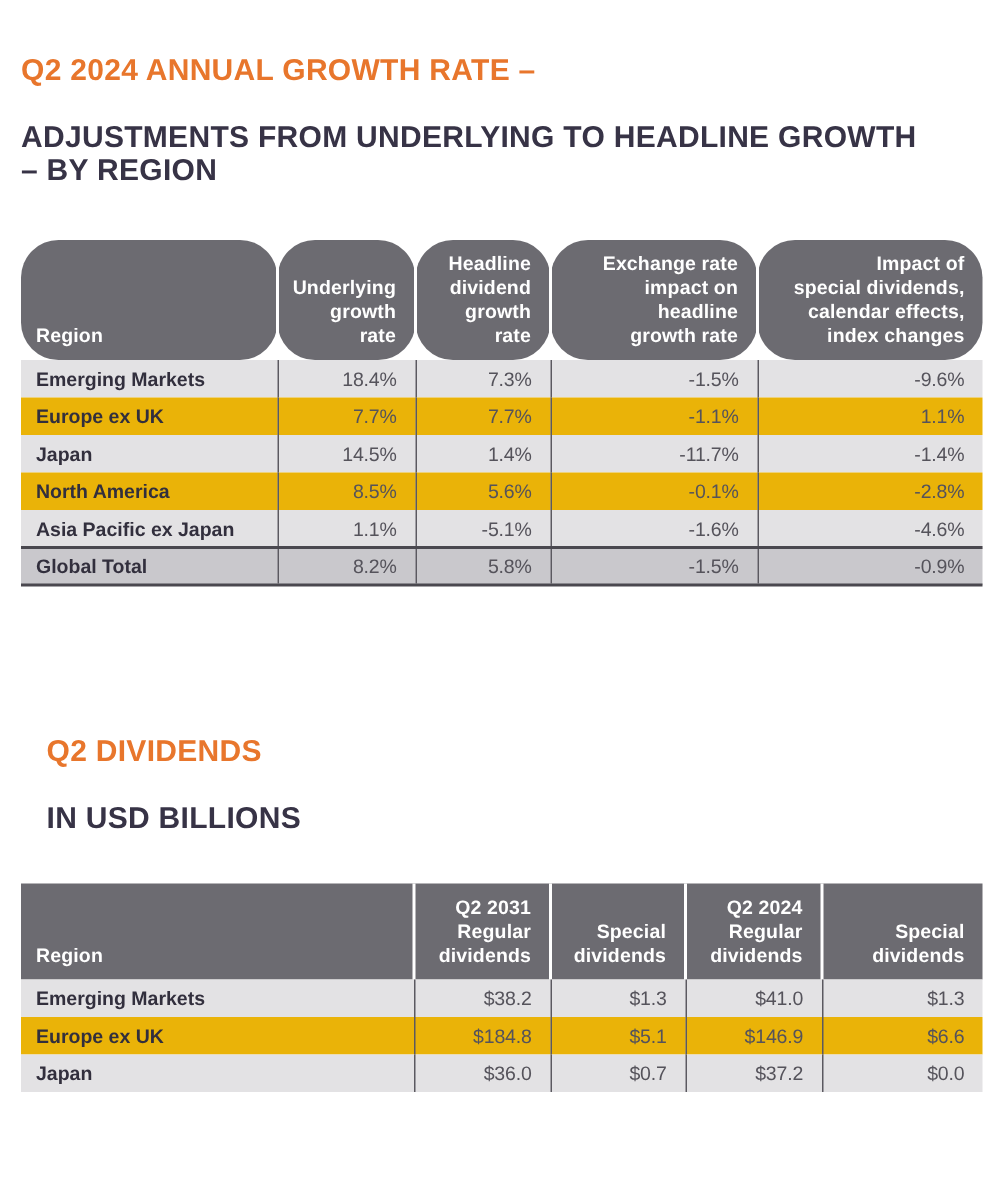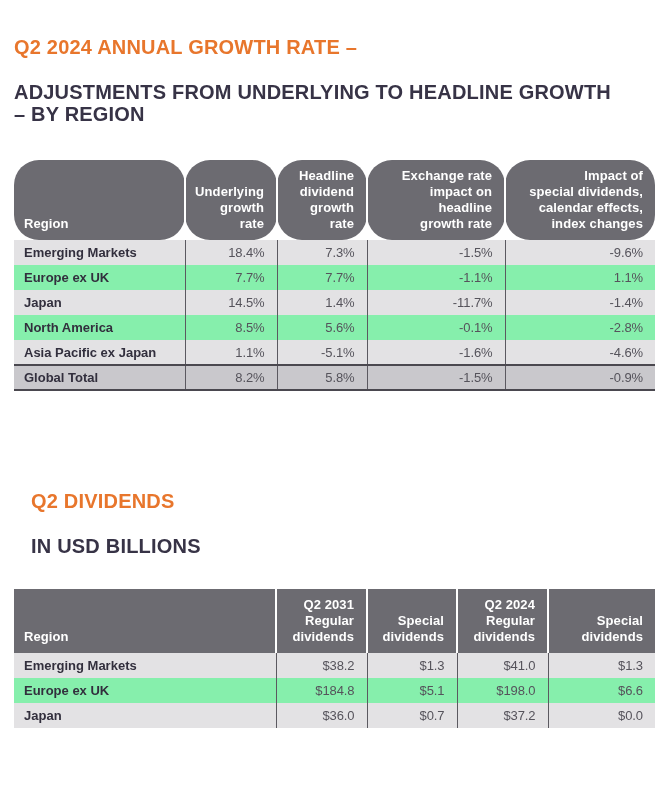--- a/index.html
+++ b/index.html
@@ -64,21 +64,21 @@
     text-align: left;
     padding-left: 10px;
     letter-spacing: 0;
   }
   td.val-cell {
     text-align: right;
     padding-right: 12px;
     color: #55535B;
   }
   tr.stripe td { background: #E3E2E4; }
-  tr.plain  td { background: #86efac; }
+  tr.plain  td { background: #eab308; }
   tr.total-row td {
     background: #C9C8CC;
     border-top: 2px solid #4A484F;
     border-bottom: 2px solid #4A484F;
   }
 </style>
 </head>
 <body>
 
 <div class="page">
@@ -196,21 +196,21 @@
         <td class="region-cell">Emerging Markets</td>
         <td class="val-cell">$38.2</td>
         <td class="val-cell">$1.3</td>
         <td class="val-cell">$41.0</td>
         <td class="val-cell">$1.3</td>
       </tr>
       <tr class="plain">
         <td class="region-cell">Europe ex UK</td>
         <td class="val-cell">$184.8</td>
         <td class="val-cell">$5.1</td>
-        <td class="val-cell">$198.0</td>
+        <td class="val-cell">$146.9</td>
         <td class="val-cell">$6.6</td>
       </tr>
       <tr class="stripe">
         <td class="region-cell">Japan</td>
         <td class="val-cell">$36.0</td>
         <td class="val-cell">$0.7</td>
         <td class="val-cell">$37.2</td>
         <td class="val-cell">$0.0</td>
       </tr>
 

